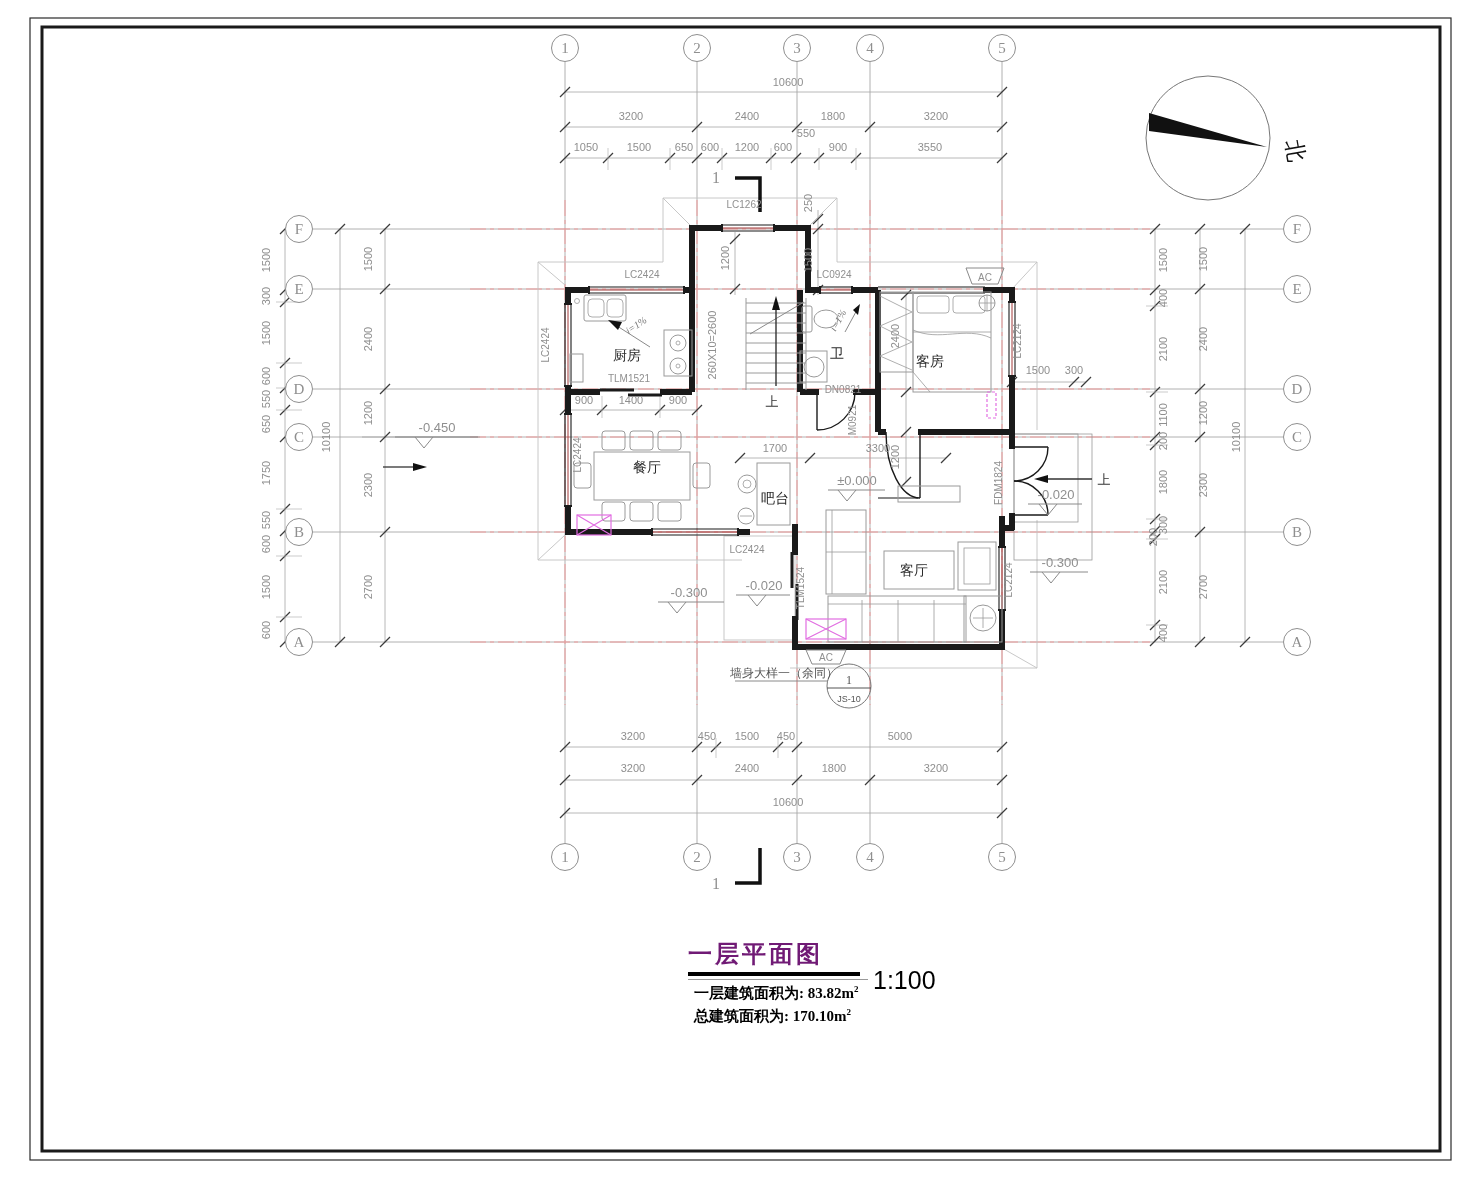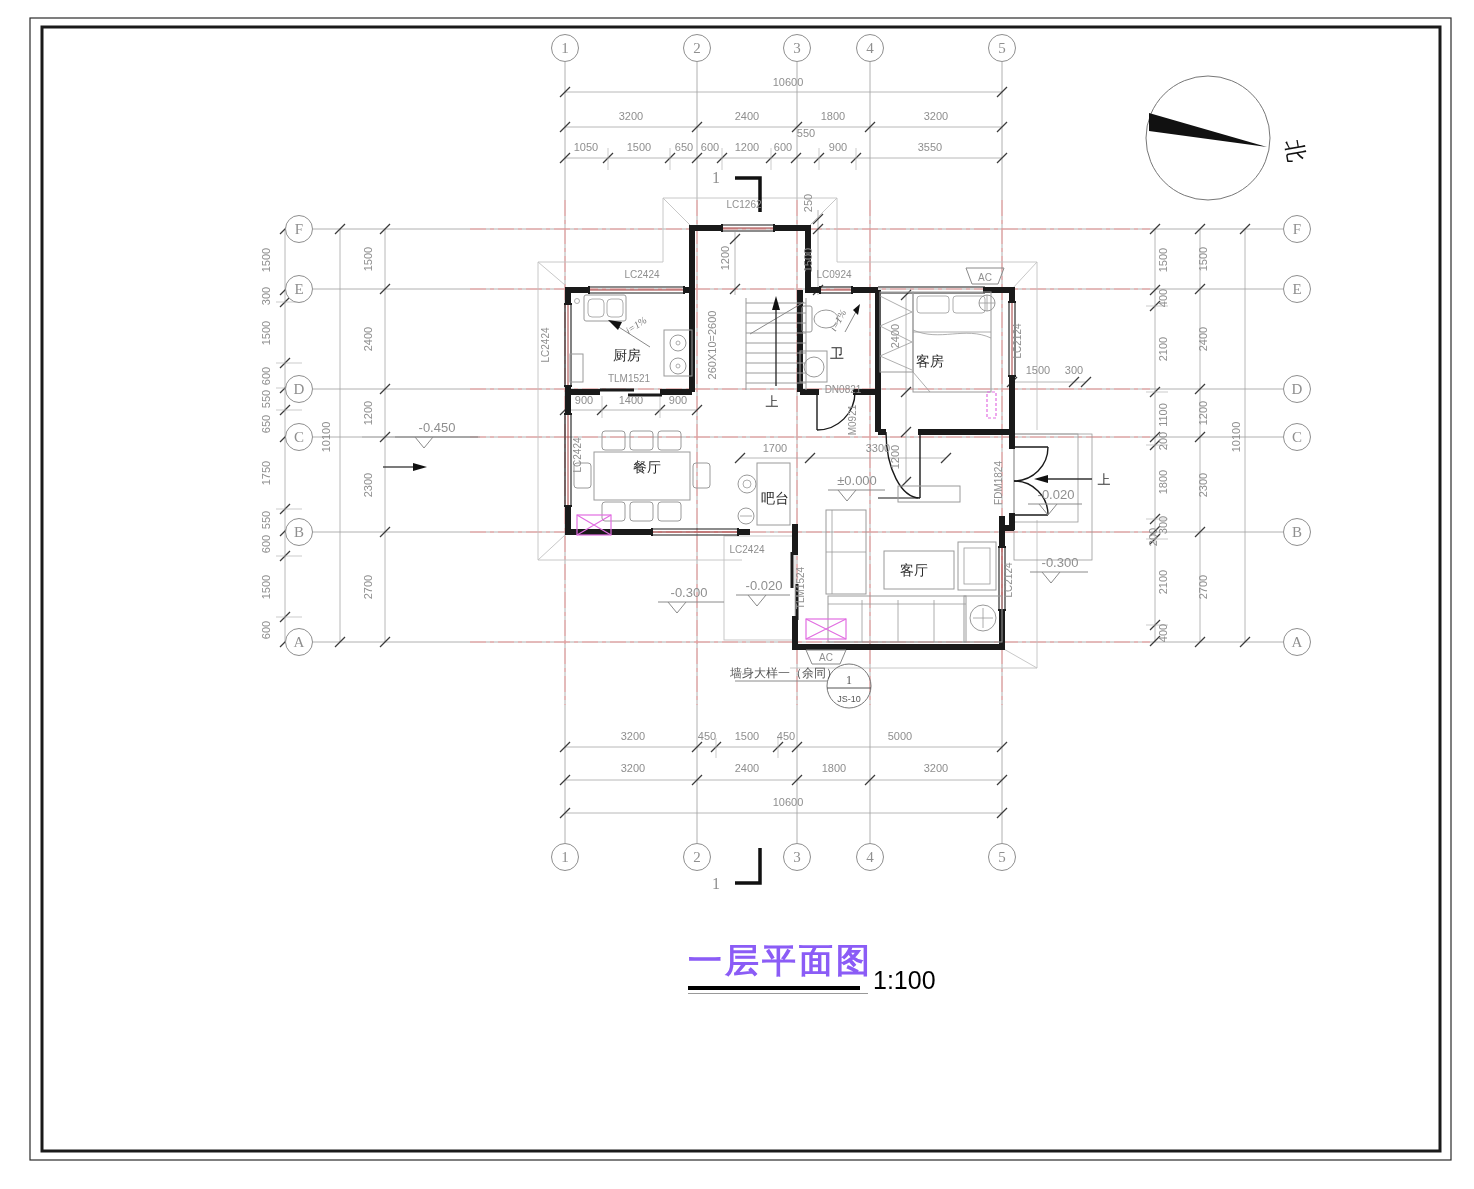--- a/index.html
+++ b/index.html
@@ -33,22 +33,22 @@
   .room{font:14px "Liberation Serif",serif;fill:#2b2b2b;text-anchor:middle;}
   .cn{font:12px "Liberation Serif",serif;fill:#555;text-anchor:middle;}
   .up{font:13px "Liberation Serif",serif;fill:#333;text-anchor:middle;}
   .slope{font:10px "Liberation Serif",serif;font-style:italic;fill:#777;text-anchor:middle;}
   .secn{font:16px "Liberation Serif",serif;fill:#8f8f8f;text-anchor:middle;}
   .secln{stroke:#111;stroke-width:3.5;fill:none;}
   .blk{fill:#111;}
   .north-c{fill:none;stroke:#777;stroke-width:1;}
   
   #titleblock{position:absolute;left:688px;top:938px;width:420px;}
-  #tb-title{font-family:"Liberation Serif",serif;font-size:34px;font-weight:bold;
-            color:#8b5cf6;letter-spacing:3px;display:inline-block;}
+  #tb-title{font-family:"Liberation Serif",serif;font-size:24px;font-weight:bold;
+            color:#701a75;letter-spacing:3px;display:inline-block;}
   #tb-scale{font-family:"Liberation Sans",sans-serif;font-size:25px;color:#000000;
             position:absolute;left:185px;top:28px;}
   #tb-rule{width:172px;height:4px;background:#000;margin-top:2px;}
   #tb-rule2{width:180px;height:1px;background:#999;margin-top:3px;}
   .tb-area{font-family:"Liberation Serif",serif;font-size:15px;font-weight:bold;
            color:#000;margin-top:4px;margin-left:6px;}
   .tb-area sup{font-size:9px;}
 </style>
 </head>
 <body>
@@ -644,14 +644,16 @@
 
     <text x="1288" y="152" transform="rotate(80 1288 152)" style="font:22px 'Liberation Serif',serif;fill:#111;text-anchor:middle;">北</text>
   </g>
 </svg>
 
 <div id="titleblock">
   <span id="tb-title">一层平面图</span>
   <span id="tb-scale">1:100</span>
   <div id="tb-rule"></div>
   <div id="tb-rule2"></div>
+  <div class="tb-area"><span>一层建筑面积为: 83.82m</span><sup>2</sup></div>
+  <div class="tb-area"><span>总建筑面积为: 170.10m</span><sup>2</sup></div>
 </div>
 </div>
 
 </body></html>

